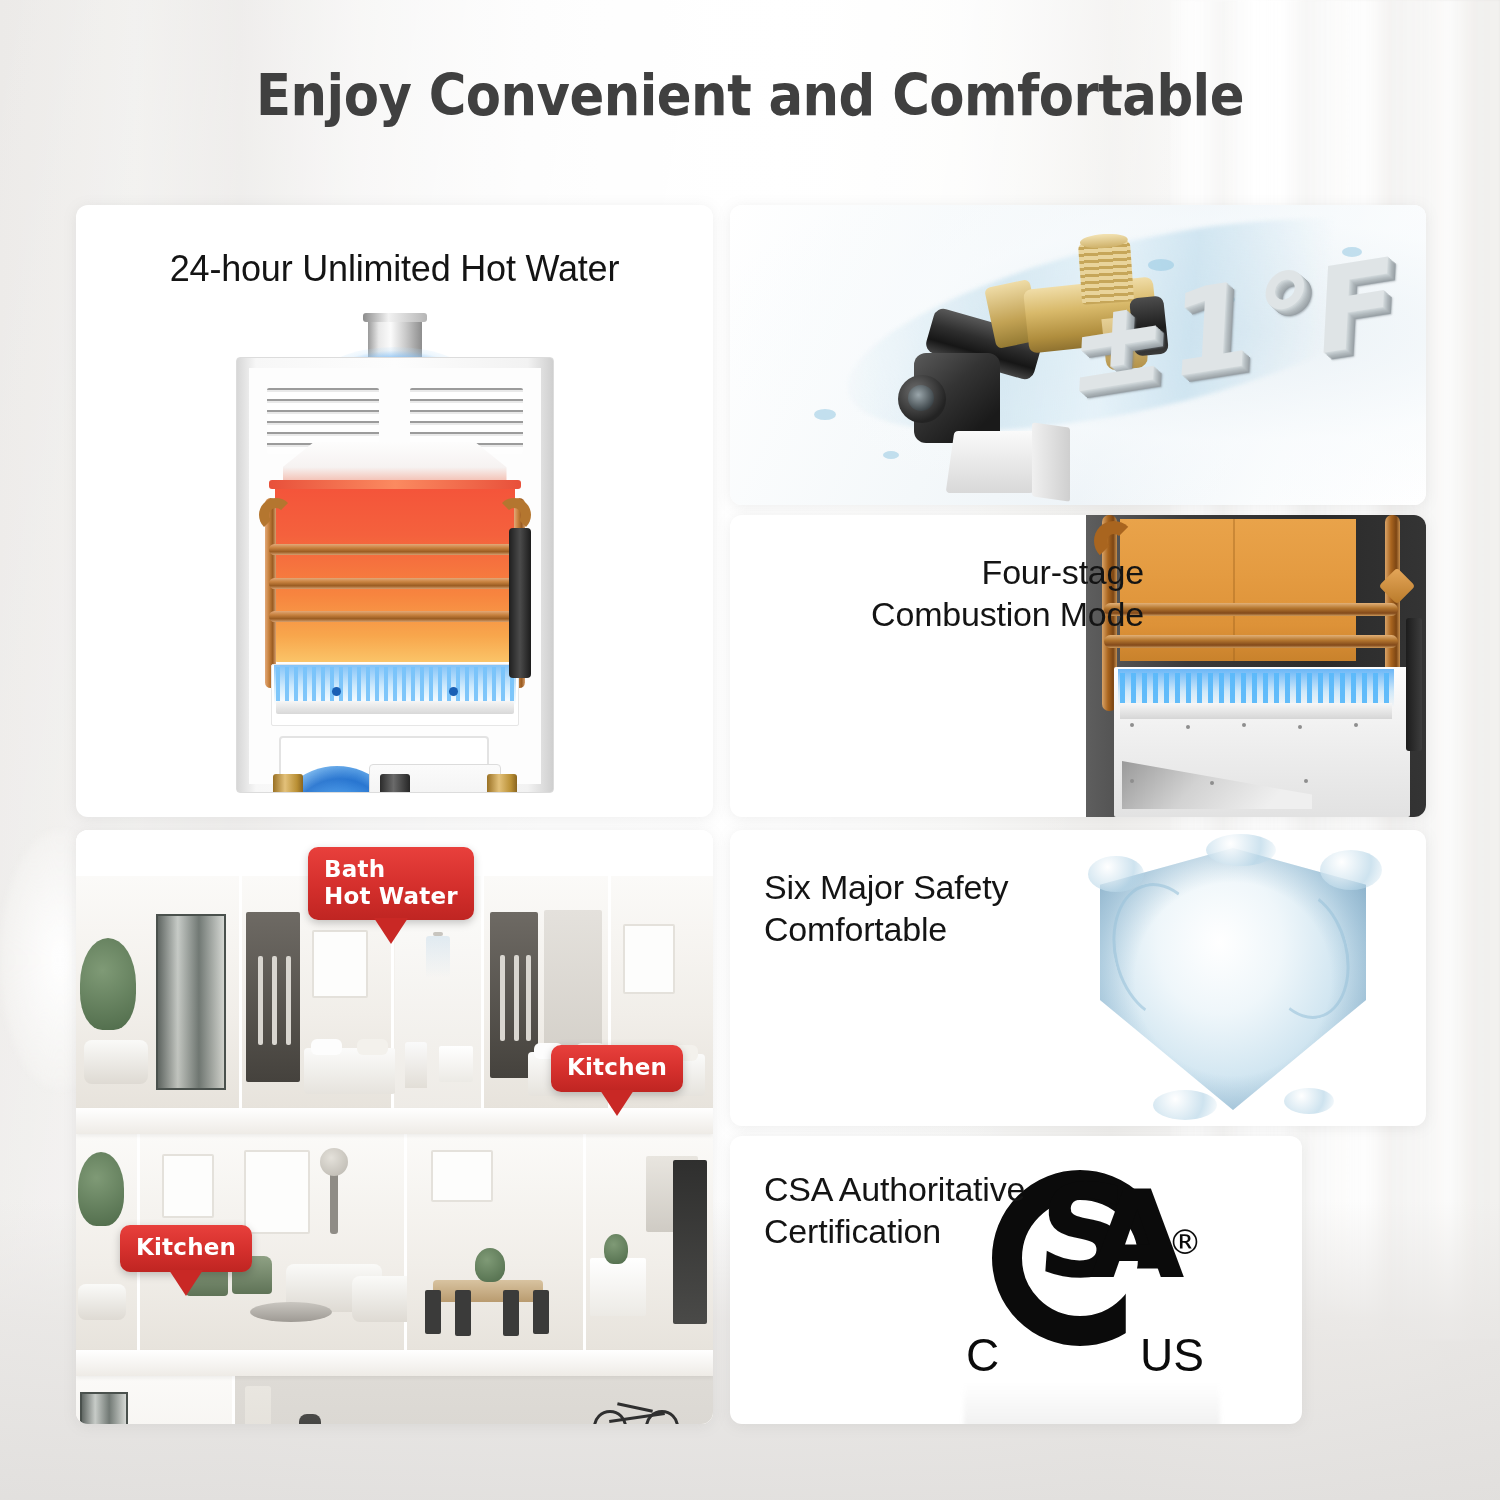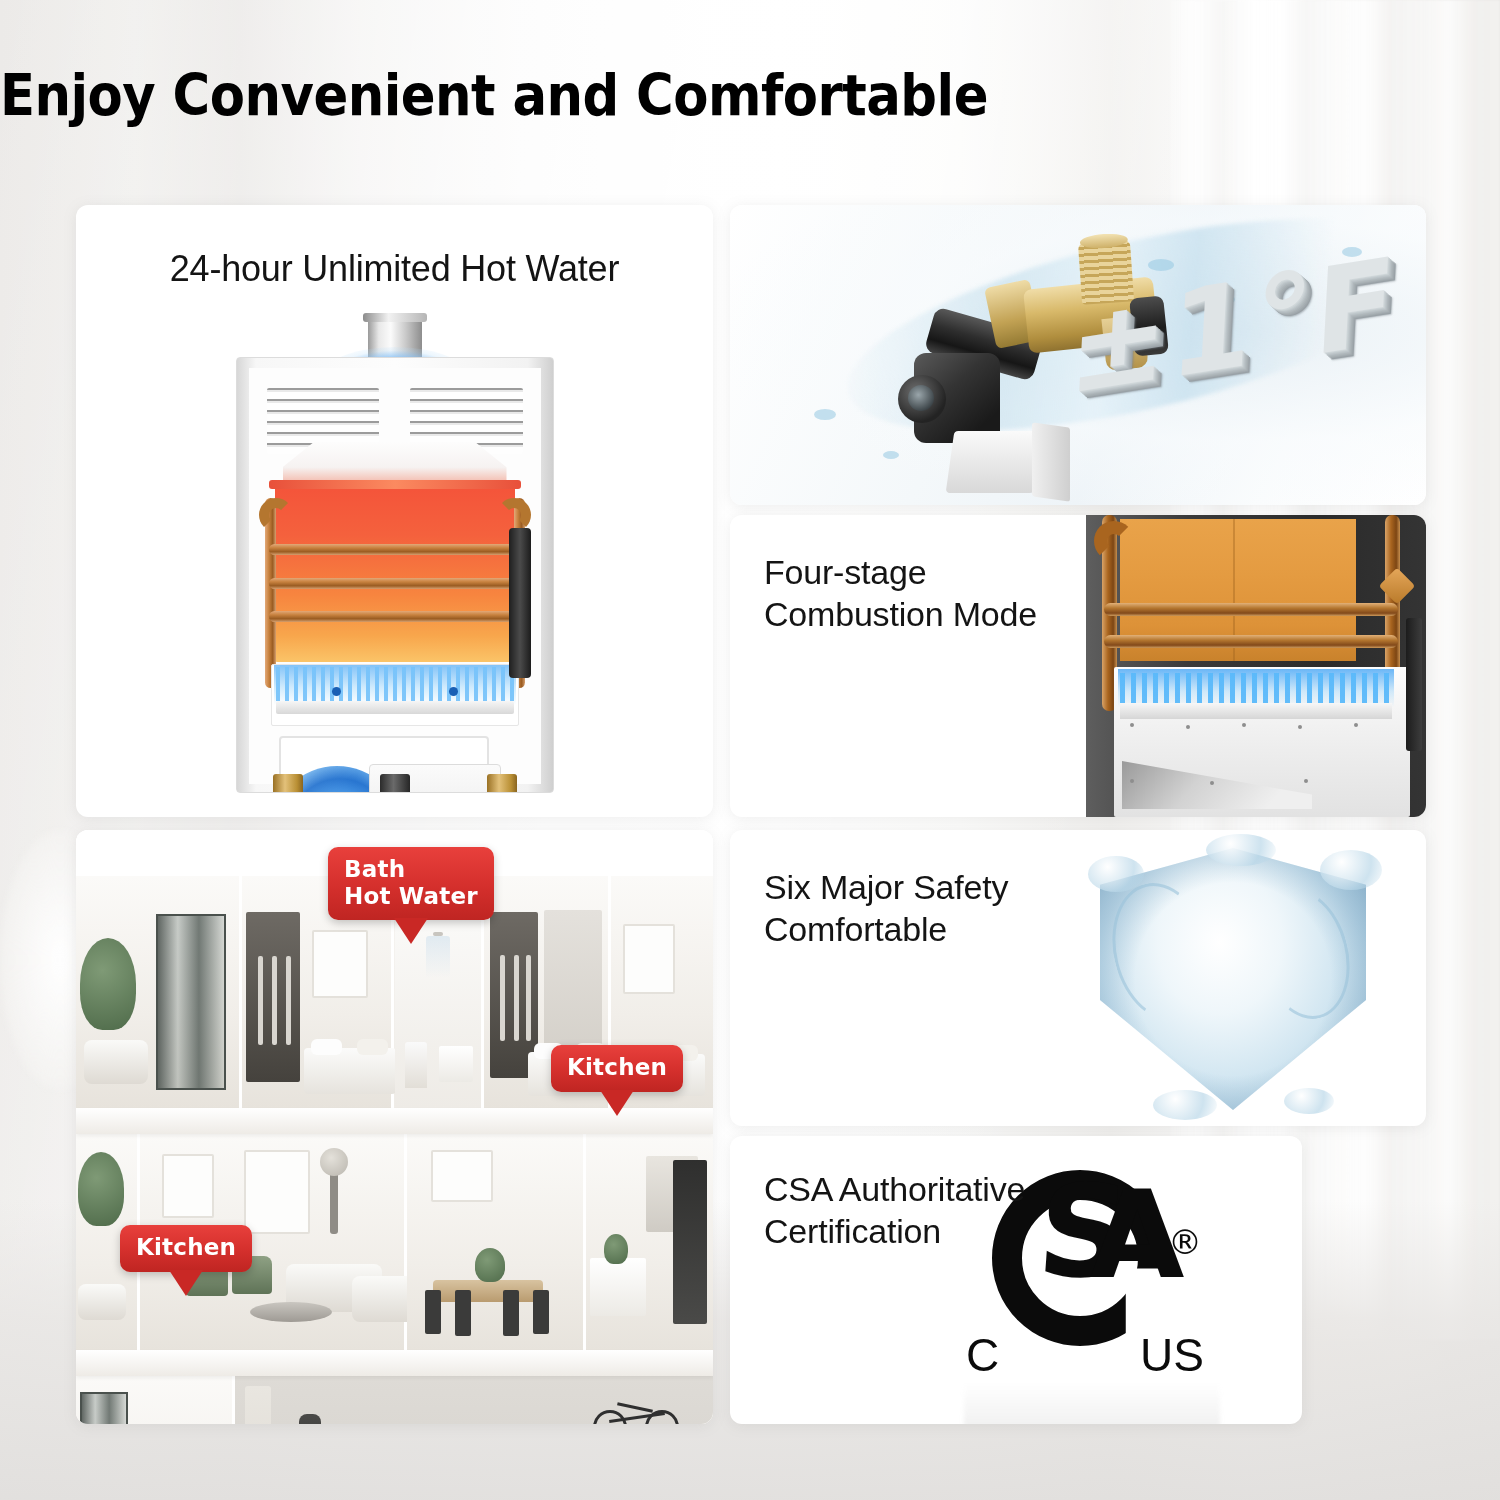--- a/index.html
+++ b/index.html
@@ -65,25 +65,25 @@
     border-radius: 50%;
     background: radial-gradient(ellipse at center, rgba(255,255,255,.95) 0%, rgba(246,245,243,.5) 70%, rgba(255,255,255,0) 100%);
     filter: blur(3px);
   }
 
   
   .page-title {
     position: absolute;
     top: 62px;
     left: 0; right: 0;
-    text-align: left;
+    text-align: center;
     font-size: 57px;
     font-weight: 800;
     letter-spacing: -0.5px;
-    color: #000000;
+    color: #404040;
     font-family: "DejaVu Sans", "Liberation Sans", sans-serif;
     font-stretch: condensed;
   }
 
   
   .card {
     position: absolute;
     background: #ffffff;
     border-radius: 12px;
     box-shadow: 0 2px 14px rgba(120,120,120,.13);
@@ -97,21 +97,21 @@
     color: #141414;
     line-height: 1.24;
     letter-spacing: -0.2px;
     z-index: 6;
     white-space: pre-line;
   }
 
   
   #card-hotwater   { left: 76px;  top: 205px;  width: 637px;  height: 612px; }
   #card-temp       { left: 730px; top: 205px;  width: 696px;  height: 300px; }
-  #card-combustion { left: 730px; top: 515px;  width: 696px;  height: 302px; }
+  #card-combustion { left: 730px; top: 515px;  width: 696px;  height: 302px; text-align: right; }
   #card-house      { left: 76px;  top: 830px;  width: 637px;  height: 594px; }
   #card-safety     { left: 730px; top: 830px;  width: 696px;  height: 296px; }
   #card-csa        { left: 730px; top: 1136px; width: 572px;  height: 288px; }
 
   #card-hotwater .card-title { top: 42px; left: 0; width: 100%; text-align: center; font-size: 36px; }
   #card-temp .card-title      { top: 32px; left: 34px; width: 380px; }
   #card-combustion .card-title{ top: 36px; left: 34px; width: 380px; }
   #card-safety .card-title    { top: 36px; left: 34px; width: 360px; }
   #card-csa .card-title       { top: 32px; left: 34px; width: 400px; }
 
@@ -550,21 +550,21 @@
     content:"";
     position:absolute;
     left: 50%;
     margin-left:-17px;
     bottom:-24px;
     width:0; height:0;
     border-left: 17px solid transparent;
     border-right: 17px solid transparent;
     border-top: 26px solid #c92825;
   }
-  #badge-bath    { left:252px; top:17px; }
+  #badge-bath    { left:232px; top:17px; }
   #badge-kitchen { left:475px; top:215px;text-align:right; }
   #badge-laundry { left:44px;  top:395px; }
 </style>
 </head>
 <body>
 
 <div class="bg">
   <div class="bg-curtain"></div>
   <div class="bg-ellipse"></div>
   <div class="bg-blob"></div>

